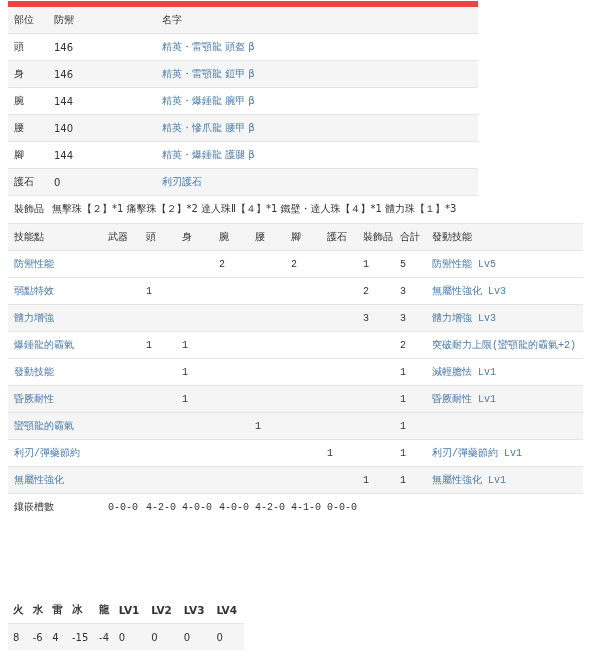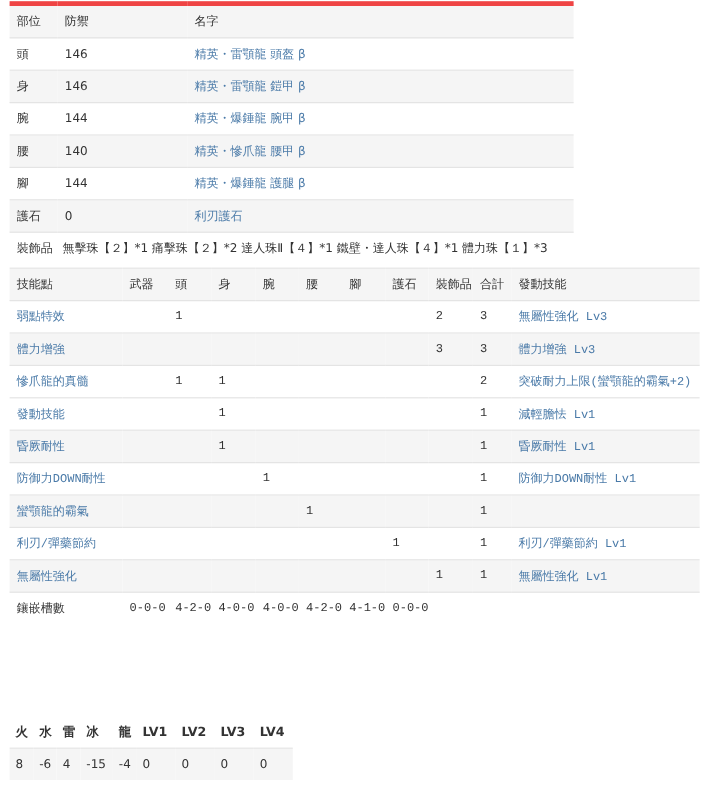--- a/index.html
+++ b/index.html
@@ -2,21 +2,21 @@
 <html><head>
 <meta charset="utf-8">
 <style>
   html, body { margin: 0; padding: 0; background: #ffffff; }
   body { width: 600px; height: 661px; overflow: hidden; font-family: "DejaVu Sans", "Liberation Sans", sans-serif; font-size: 10px; color: #333333; position: relative; }
   table { border-collapse: collapse; position: absolute; }
   td, th { padding: 0 0 0 6px; height: 26px; vertical-align: middle; text-align: left; font-weight: normal; white-space: nowrap; border-top: 1px solid #e4e4e4; }
   tr.shade td, tr.shade th { background: #f5f5f5; }
   a, .link { color: #4a7aa8; text-decoration: none; }
   #armor { left: 8px; top: 1px; width: 470px; }
-  #armor tr:first-child th { border-top: 4px solid #ef4444; }
+  #armor tr:first-child th { border-top: 6px solid #ef4444; }
   #skills { left: 8px; top: 223px; width: 575px; font-family: Liberation Mono, monospace; }
   #skills td, #skills th { height: 26px; }
   #res { left: 8px; top: 597px; width: 236px; }
   #res th { font-weight: bold; font-size: 10.5px; border-top: none; padding-left: 5px; }
   #res td { padding-left: 5px; }
   #res tr.vals td { background: #f5f5f5; border-top: 1px solid #e4e4e4; }
 </style>
 </head>
 <body>
 
@@ -93,20 +93,33 @@
     <th>腰</th>
     <th>腳</th>
     <th>護石</th>
     <th>裝飾品</th>
     <th>合計</th>
     <th>發動技能</th>
   </tr>
   </tbody>
     <tbody id="skill-body">
       <tr>
+        <td><a class="link">防禦性能</a></td>
+        <td></td>
+        <td></td>
+        <td></td>
+        <td>2</td>
+        <td></td>
+        <td>2</td>
+        <td></td>
+        <td>1</td>
+        <td>5</td>
+        <td><a class="link">防禦性能 Lv5</a></td>
+      </tr>
+      <tr>
         <td><a class="link">弱點特效</a></td>
         <td></td>
         <td>1</td>
         <td></td>
         <td></td>
         <td></td>
         <td></td>
         <td></td>
         <td>2</td>
         <td>3</td>
@@ -119,21 +132,21 @@
         <td></td>
         <td></td>
         <td></td>
         <td></td>
         <td></td>
         <td>3</td>
         <td>3</td>
         <td><a class="link">體力增強 Lv3</a></td>
       </tr>
       <tr>
-        <td><a class="link">慘爪龍的真髓</a></td>
+        <td><a class="link">爆錘龍的霸氣</a></td>
         <td></td>
         <td>1</td>
         <td>1</td>
         <td></td>
         <td></td>
         <td></td>
         <td></td>
         <td></td>
         <td>2</td>
         <td><a class="link">突破耐力上限(蠻顎龍的霸氣+2)</a></td>
@@ -156,33 +169,20 @@
         <td></td>
         <td></td>
         <td>1</td>
         <td></td>
         <td></td>
         <td></td>
         <td></td>
         <td></td>
         <td>1</td>
         <td><a class="link">昏厥耐性 Lv1</a></td>
-      </tr>
-      <tr>
-        <td><a class="link">防御力DOWN耐性</a></td>
-        <td></td>
-        <td></td>
-        <td></td>
-        <td>1</td>
-        <td></td>
-        <td></td>
-        <td></td>
-        <td></td>
-        <td>1</td>
-        <td><a class="link">防御力DOWN耐性 Lv1</a></td>
       </tr>
       <tr class="shade">
         <td><a class="link">蠻顎龍的霸氣</a></td>
         <td></td>
         <td></td>
         <td></td>
         <td></td>
         <td>1</td>
         <td></td>
         <td></td>

